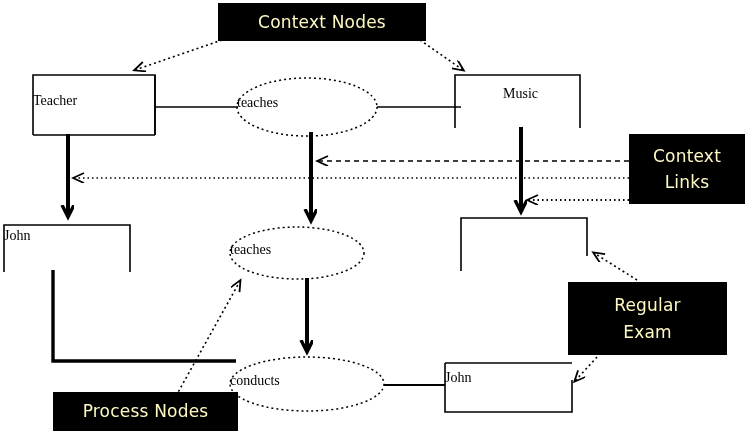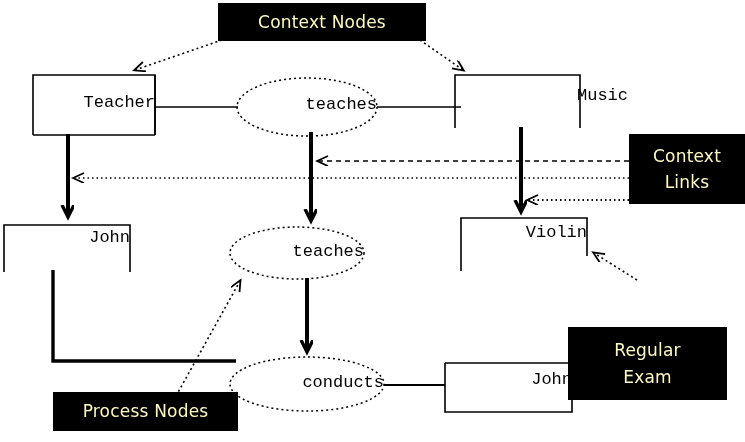--- a/index.html
+++ b/index.html
@@ -32,23 +32,23 @@
     justify-content: center;
     text-align: center;
     font-family: "DejaVu Sans", sans-serif;
     font-size: 17px;
     line-height: 1.55;
     letter-spacing: 0.2px;
   }
   .node-label {
     position: absolute;
     color: #000000;
-    font-family: Liberation Mono, monospace;
-    font-size: 17px;
-    text-align: right;
+    font-family: Liberation Serif, serif;
+    font-size: 14px;
+    text-align: left;
     white-space: nowrap;
   }
   .legend-line { display: block; }
 </style>
 </head>
 <body>
 
 <div id="canvas">
 
   <svg id="svg-layer" viewBox="0 0 745 442">
@@ -125,38 +125,37 @@
 
   <div class="legend-box" style="left:218px; top:3px; width:208px; height:38px;">
     <span class="legend-line">Context Nodes</span>
   </div>
 
   <div class="legend-box" style="left:629px; top:134px; width:116px; height:70px;">
     <span class="legend-line">Context</span>
     <span class="legend-line">Links</span>
   </div>
 
-  <div class="legend-box" style="left:568px; top:282px; width:159px; height:73px;margin-top:45px;">
+  <div class="legend-box" style="left:568px; top:282px; width:159px; height:73px;">
     <span class="legend-line">Regular</span>
     <span class="legend-line">Exam</span>
   </div>
 
   <div class="legend-box" style="left:53px; top:392px; width:185px; height:39px;">
     <span class="legend-line">Process Nodes</span>
   </div>
 
   <div class="node-label" style="left:33px; top:93px; width:122px;">Teacher</div>
 
   <div class="node-label" style="left:237px; top:95px; width:140px;">teaches</div>
 
   <div class="node-label" style="left:455px; top:86px; width:125px;padding-left:48px;">Music</div>
 
   <div class="node-label" style="left:4px; top:228px; width:126px;">John</div>
 
   <div class="node-label" style="left:230px; top:242px; width:134px;">teaches</div>
 
-  <div class="node-label" style="left:461px; top:223px; width:126px;">Violin</div>
 
   <div class="node-label" style="left:230px; top:373px; width:154px;">conducts</div>
 
   <div class="node-label" style="left:445px; top:370px; width:127px;">John</div>
 
 </div>
 
 </body></html>

